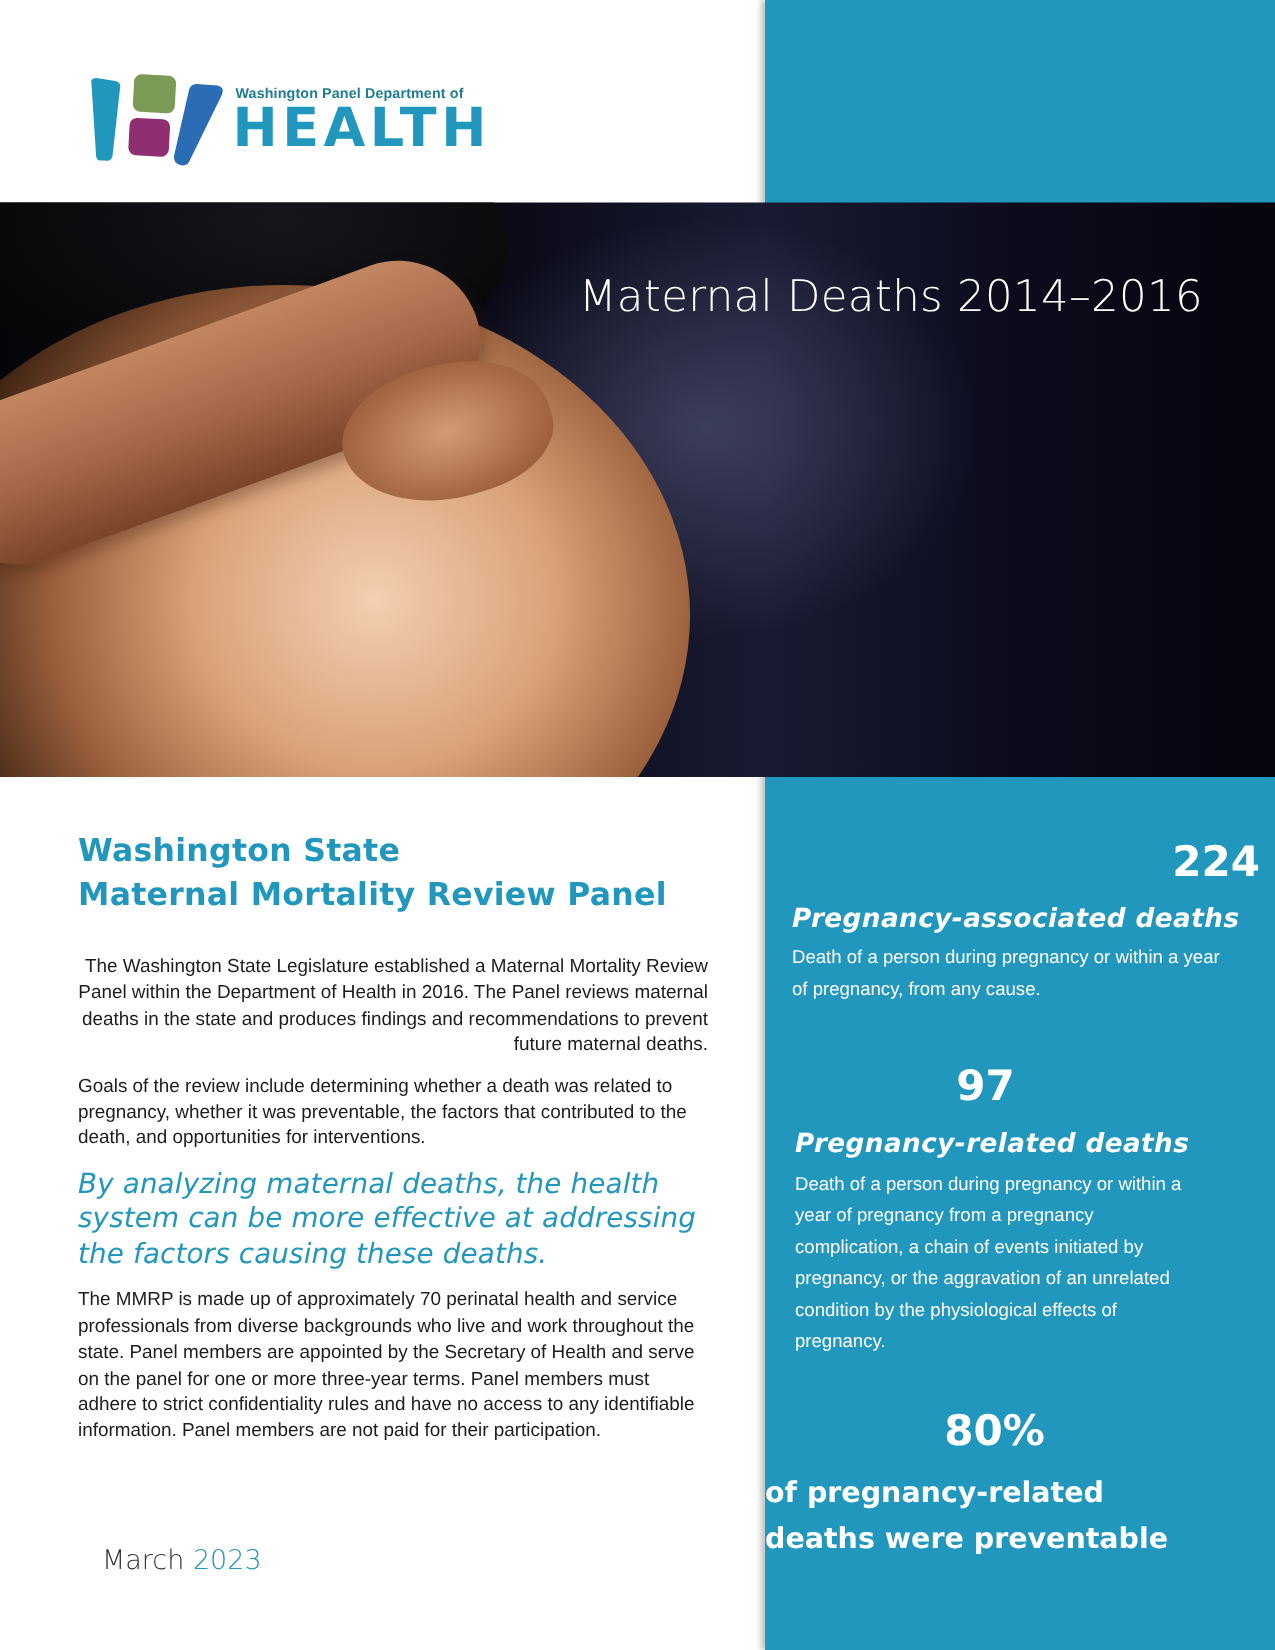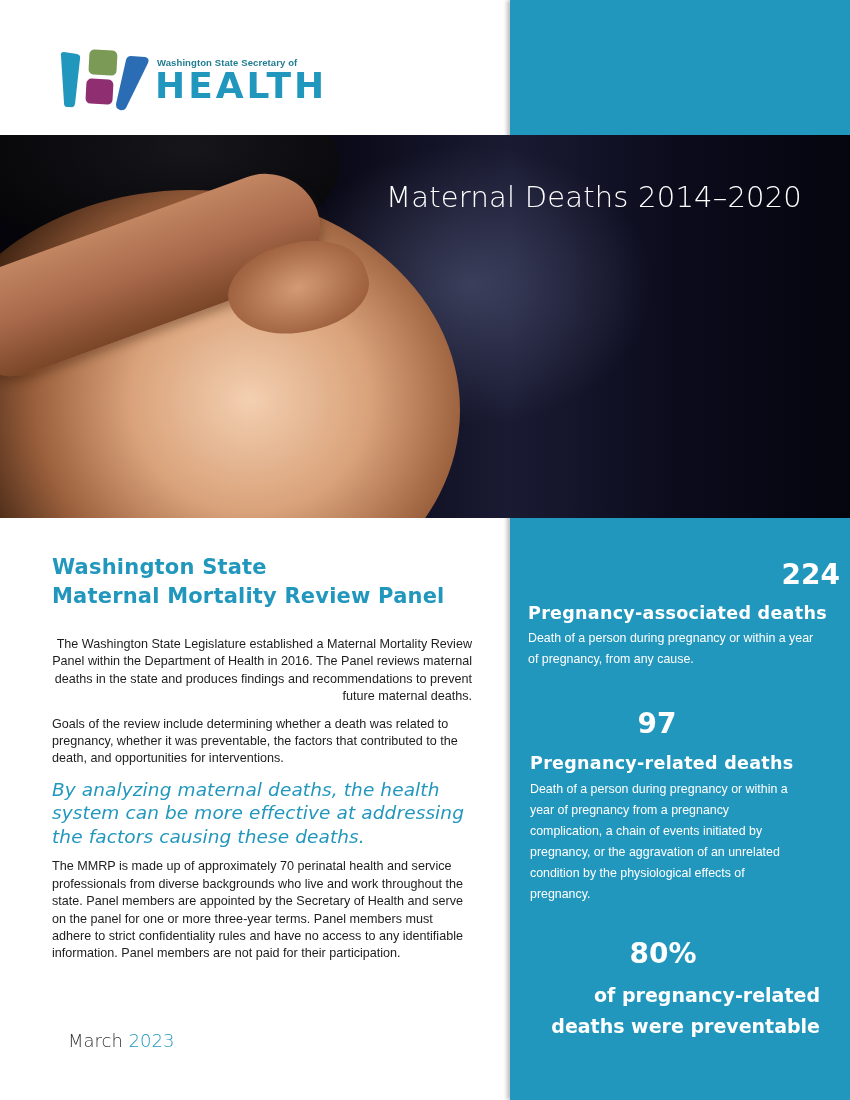--- a/index.html
+++ b/index.html
@@ -73,52 +73,52 @@
   .date { position: absolute; left: 52px; top: 1030px; font-size: 18px; font-family: "DejaVu Sans", sans-serif; color: #333; font-weight: 300; margin-left: 16px; }
   .date .year { color: #2297bd; }
 
   
   .stat-num {
     position: absolute; color: #ffffff; font-weight: bold; font-size: 28px;
     font-family: "DejaVu Sans", sans-serif; text-align: center; width: 340px; left: 500px;
   }
   .stat-label {
     position: absolute; color: #ffffff; font-weight: bold; font-size: 17.5px;
-    font-family: "DejaVu Sans", sans-serif; letter-spacing: 0.3px; white-space: nowrap;
+    font-family: "DejaVu Sans", sans-serif; letter-spacing: 0.3px; white-space: nowrap; font-style: italic;
   }
   .stat-desc {
     position: absolute; color: #ffffff; font-size: 12.4px; line-height: 21px; width: 290px;
   }
   .stat-final {
-    position: absolute; left: 510px; width: 310px; text-align: right; color: #ffffff;
+    position: absolute; left: 510px; width: 310px; text-align: left; color: #ffffff;
     font-weight: bold; font-size: 19px; line-height: 31px; font-family: "DejaVu Sans", sans-serif;
   }
 </style>
 </head>
 <body>
 
 <div class="blue-col"></div>
 
 <div class="logo">
   <svg width="96" height="64" viewBox="0 0 96 64">
     <path d="M3 8 Q2 4 6 4 L19 6 Q23 7 22 11 L17 56 Q16 60 12 59 L9 59 Q6 59 6 55 Z" fill="#2297bd"></path>
     <rect x="31" y="2" width="28" height="25" rx="5" fill="#7b9a55" transform="rotate(3 45 14)"></rect>
     <rect x="28" y="31" width="27" height="25" rx="5" fill="#8f2f72" transform="rotate(3 41 43)"></rect>
     <path d="M68 12 Q69 8 73 8 L87 9 Q92 10 90 15 L68 60 Q66 63 62 62 L60 61 Q58 60 58 56 Z" fill="#2a6db5"></path>
   </svg>
-  <div class="logo-small">Washington State Secretary of</div>
+  <div class="logo-small">Washington Panel Department of</div>
   <div class="logo-big">HEALTH</div>
 </div>
 
 <div class="hero">
   <div class="cloth"></div>
   <div class="belly"></div>
   <div class="arm"></div>
   <div class="hand"></div>
-  <div class="title">Maternal Deaths 2014–2020</div>
+  <div class="title">Maternal Deaths 2014–2016</div>
 </div>
 
 <div class="left">
   <div class="heading">
     <div>Washington State</div>
     <div>Maternal Mortality Review Panel</div>
   </div>
   <p class="para first">The Washington State Legislature established a Maternal Mortality Review Panel within the Department of Health in 2016. The Panel reviews maternal deaths in the state and produces findings and recommendations to prevent future maternal deaths.</p>
   <p class="para">Goals of the review include determining whether a death was related to pregnancy, whether it was preventable, the factors that contributed to the death, and opportunities for interventions.</p>
   <p class="pull">By analyzing maternal deaths, the health system can be more effective at addressing the factors causing these deaths.</p>

